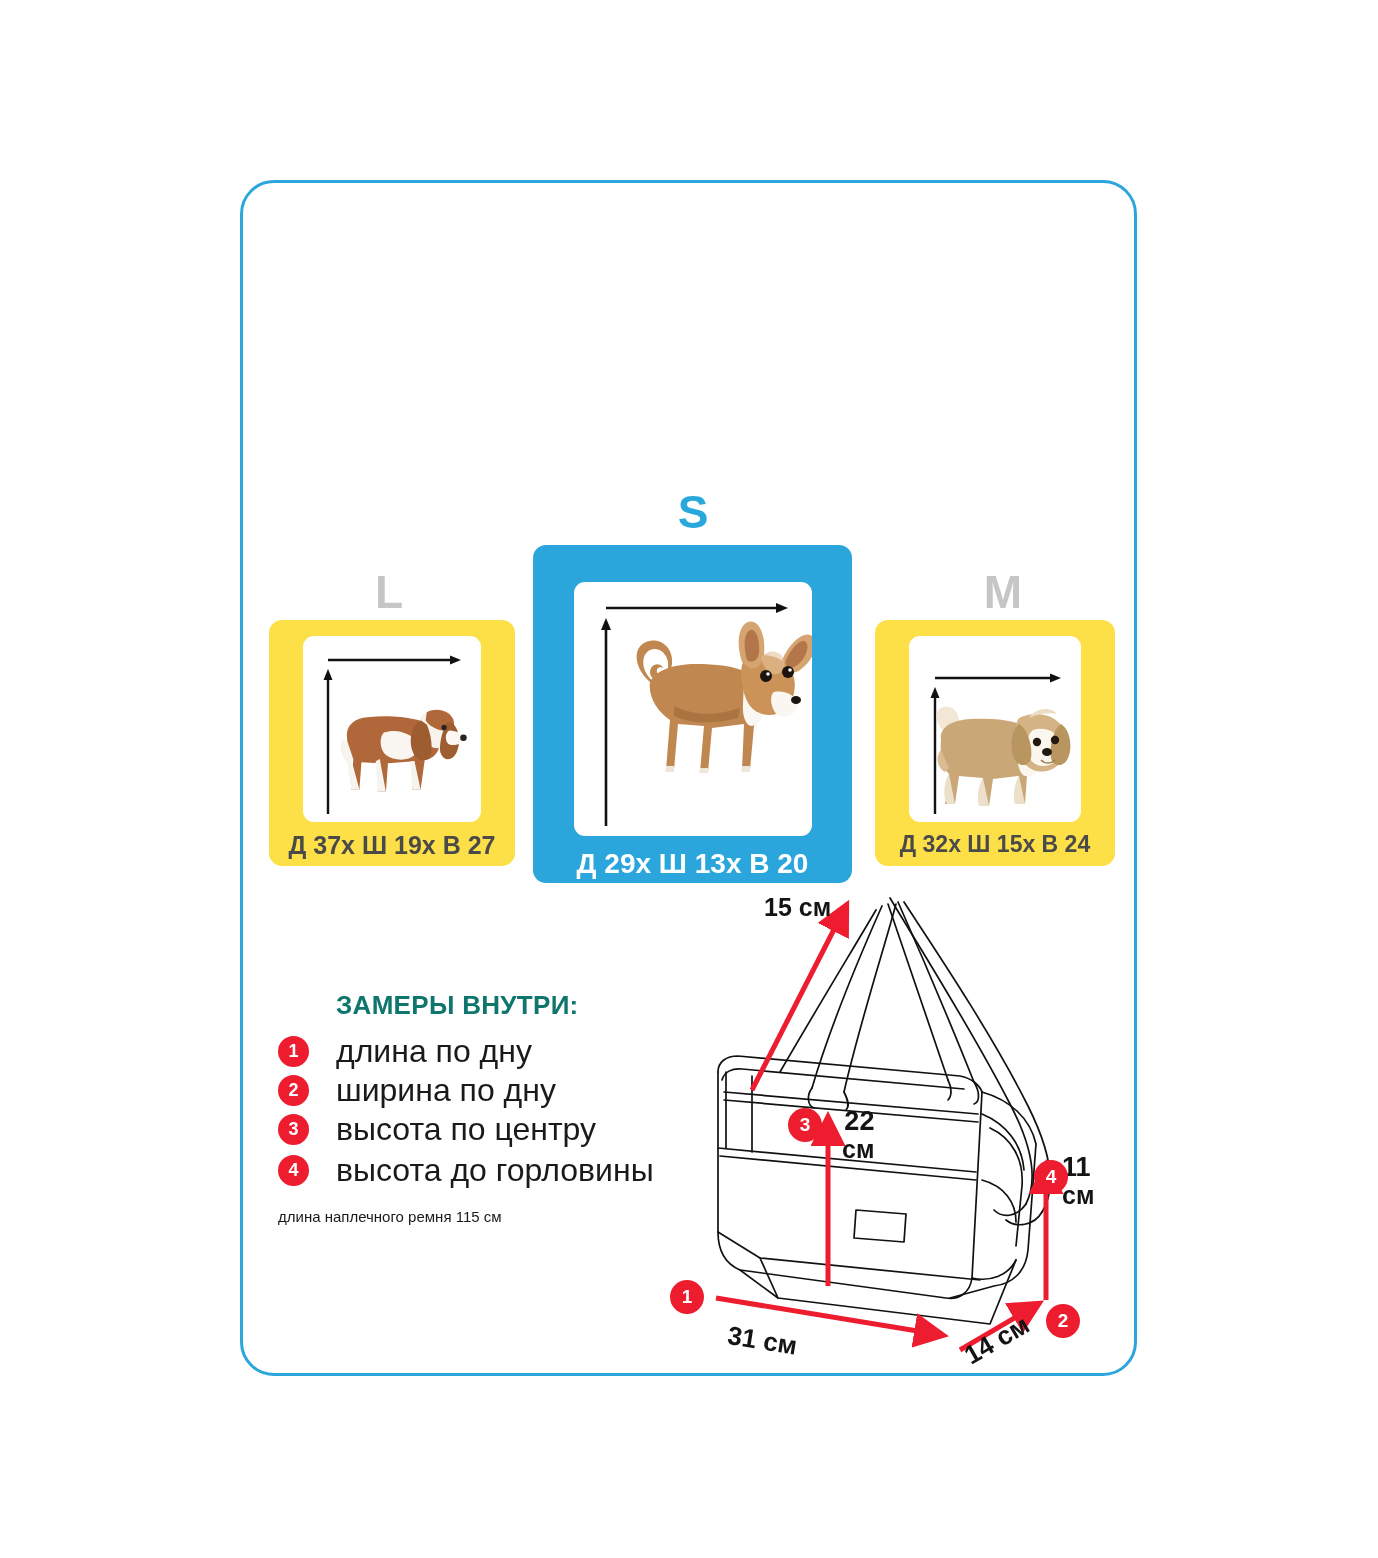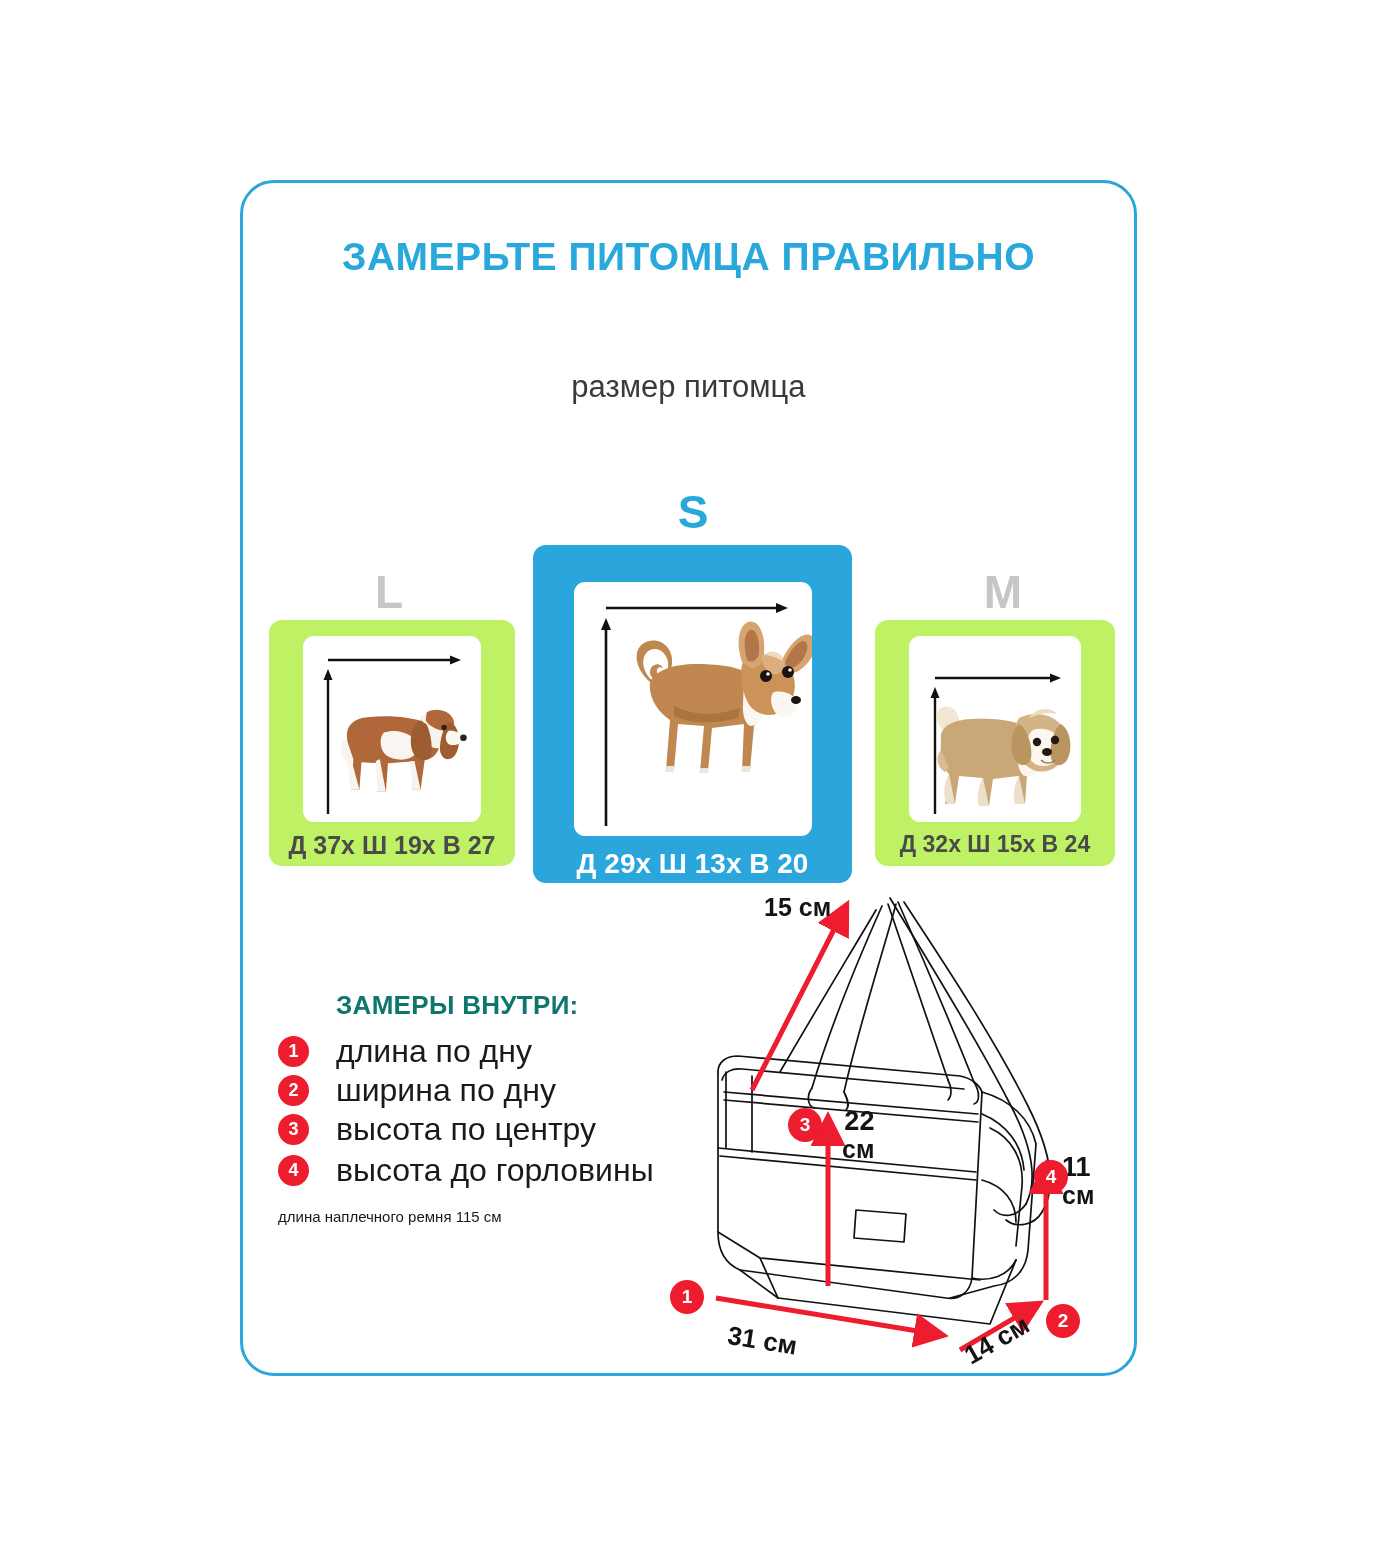--- a/index.html
+++ b/index.html
@@ -60,21 +60,21 @@
     position:relative;
     overflow:hidden;
   }
   .size-label{
     font-weight:bold;
     text-align:center;
     white-space:nowrap;
   }
 
   
-  .card-gray{background:#bef264;}
+  .card-gray{background:#fde047;}
   .card-gray .size-label{color:#4A4A4A;}
   .letter-gray{color:#C6C6C6;}
   
   .card-blue{background:#2BA6DC;}
   .card-blue .size-label{color:#ffffff;}
   .letter-blue{color:#29A8DC;}
 
   
   .dogbox{position:absolute;inset:0;}
 
@@ -138,24 +138,22 @@
     font-size:19px;font-weight:bold;
     display:flex;align-items:center;justify-content:center;
     box-sizing:border-box;
   }
 </style>
 </head>
 <body>
 
 <div id="frame">
 
-  <div id="title">ЗАМЕРЬТЕ ПИТОМЦА ПРАВИЛЬНО</div>
 
   <div id="subtitle">
-    <div>размер питомца</div>
   </div>
 
   <div class="size-letter letter-gray" style="left:16px;top:382px;width:260px;">L</div>
 
   <div class="size-card card-gray" style="left:26px;top:437px;width:246px;height:246px;padding:16px 0 0 0;">
     <div class="size-inner" style="width:178px;height:186px;">
       <svg class="dogbox" viewBox="0 0 178 186" xmlns="http://www.w3.org/2000/svg">
 
         <line x1="25" y1="24" x2="150" y2="24" stroke="#111" stroke-width="2.4"></line>
         <polygon points="158,24 147,19.5 147,28.5" fill="#111"></polygon>

